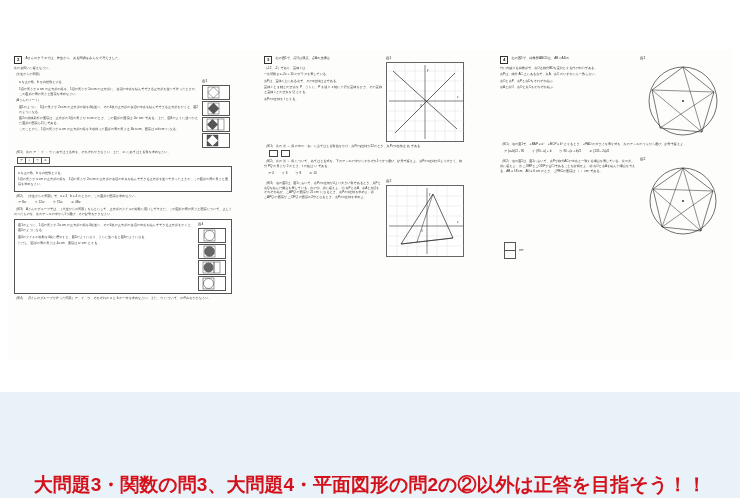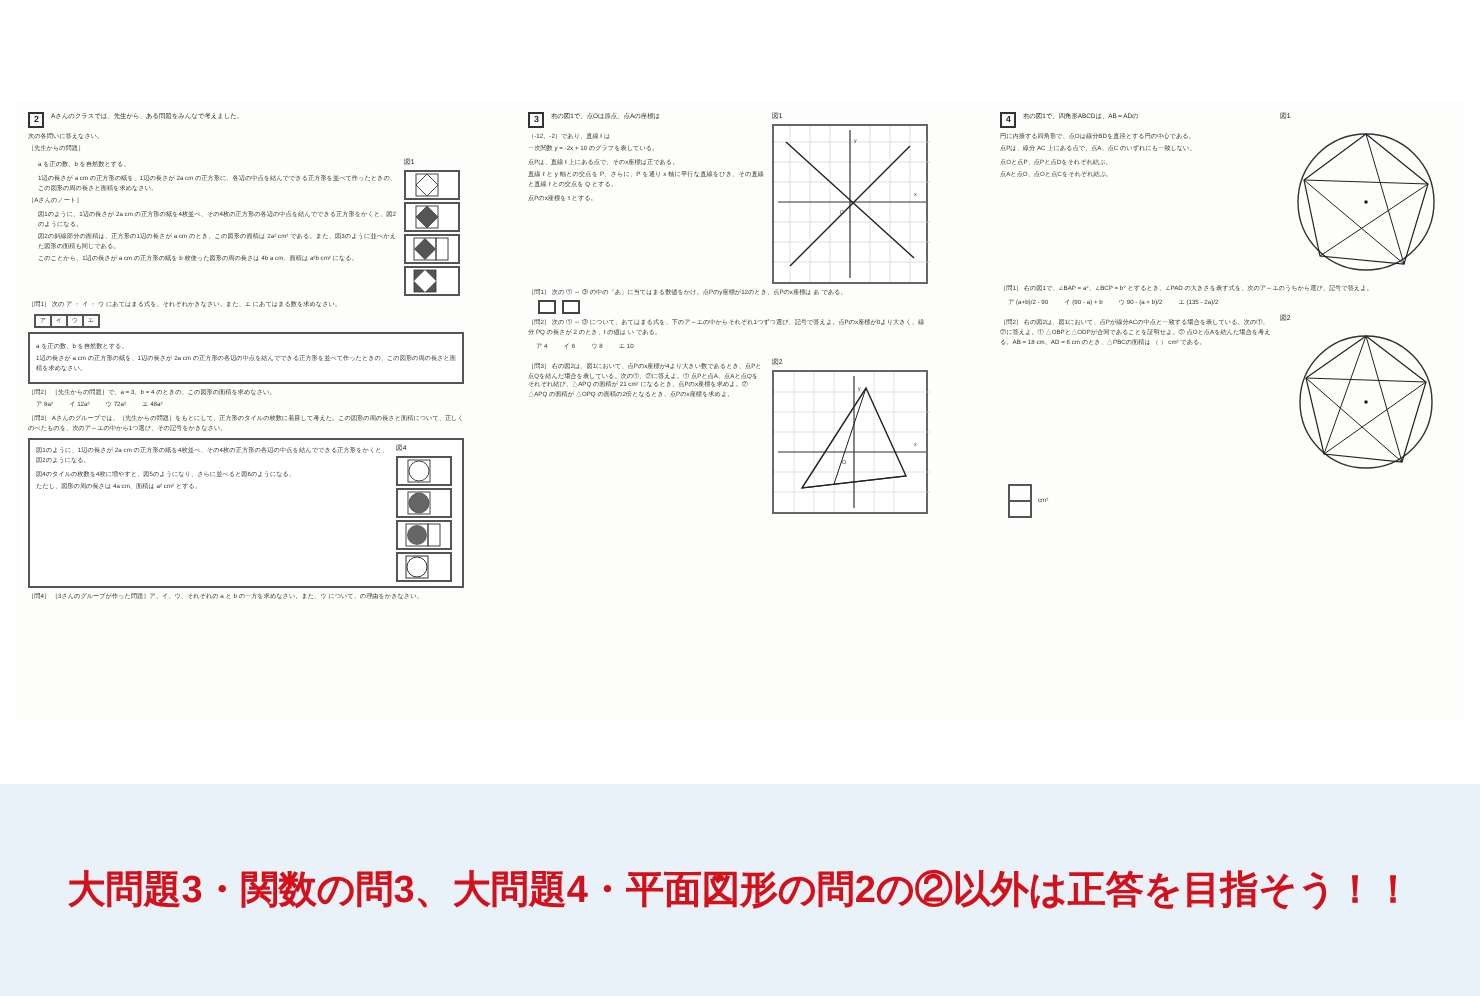--- a/index.html
+++ b/index.html
@@ -158,21 +158,21 @@
 
   
   .banner {
     position: absolute;
     left: 0;
     top: 392px;
     width: 740px;
     height: 106px;
     background: #e8f2f8;
     display: flex;
-    align-items: center;
+    align-items: flex-end;
     justify-content: center;
   }
   .banner-text {
     font-family: "Liberation Sans", sans-serif;
     font-weight: bold;
     font-size: 19px;
     color: #d4111b;
     letter-spacing: 0px;
     white-space: nowrap;
   }

